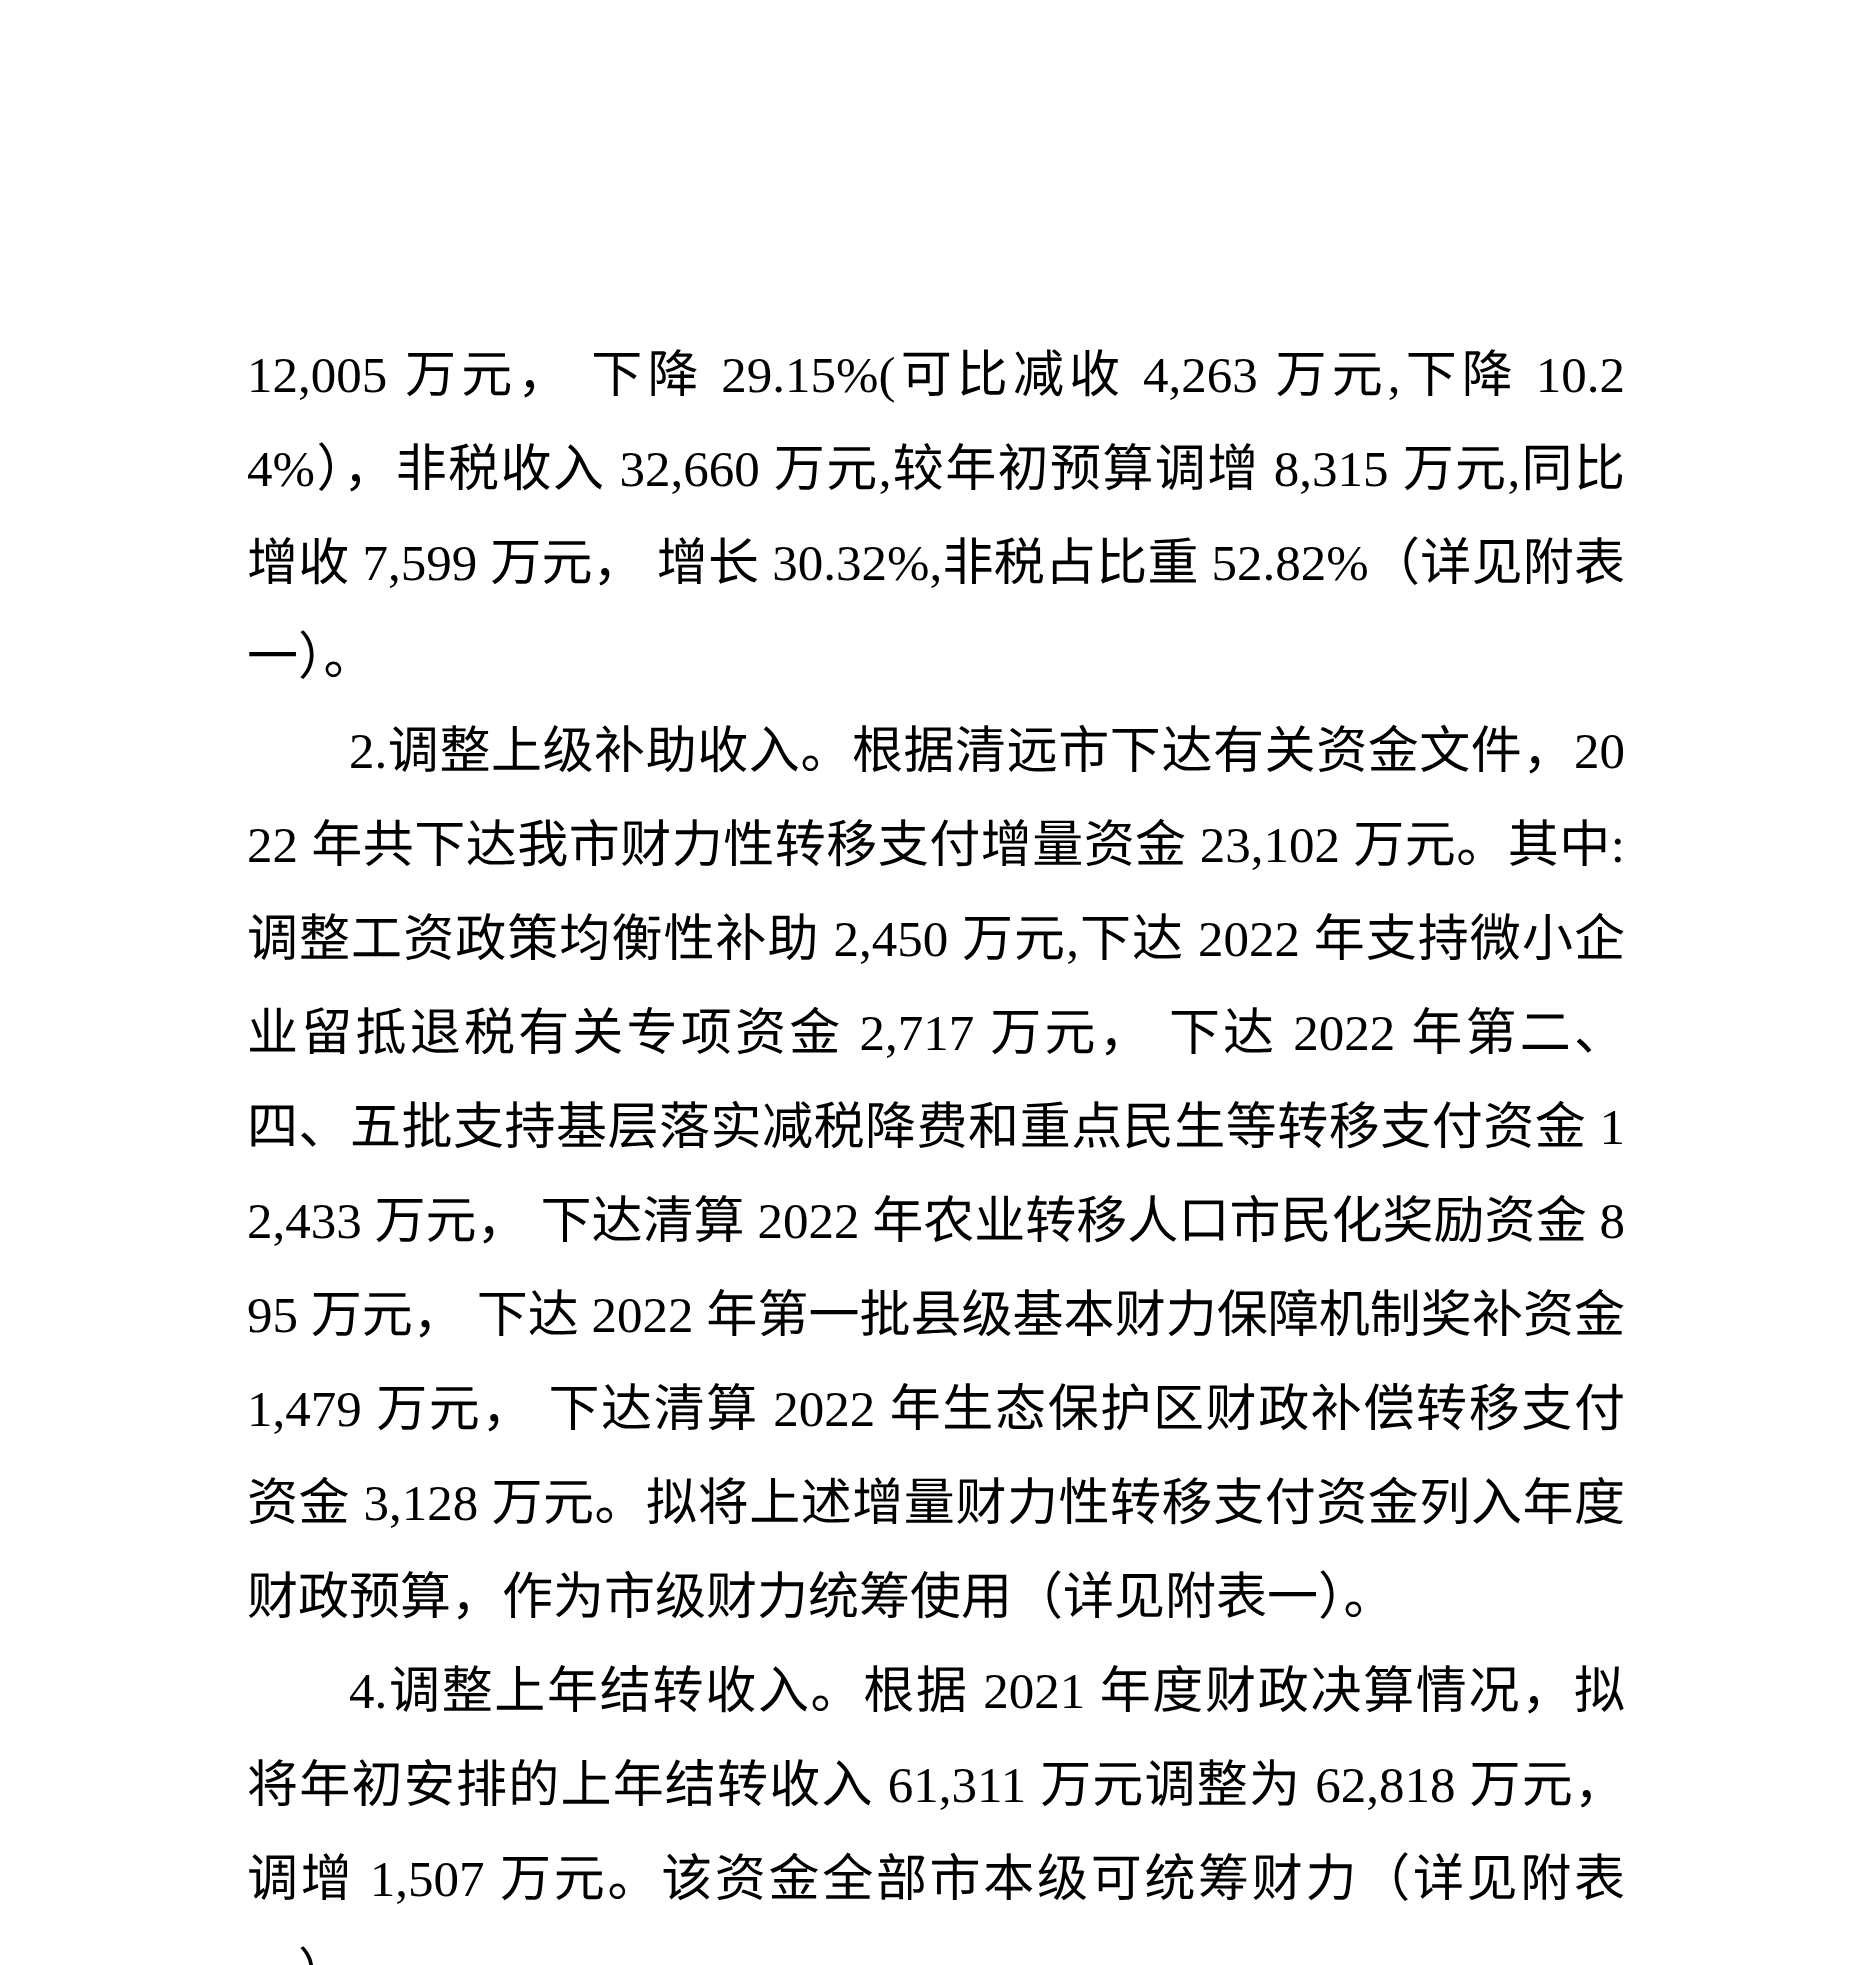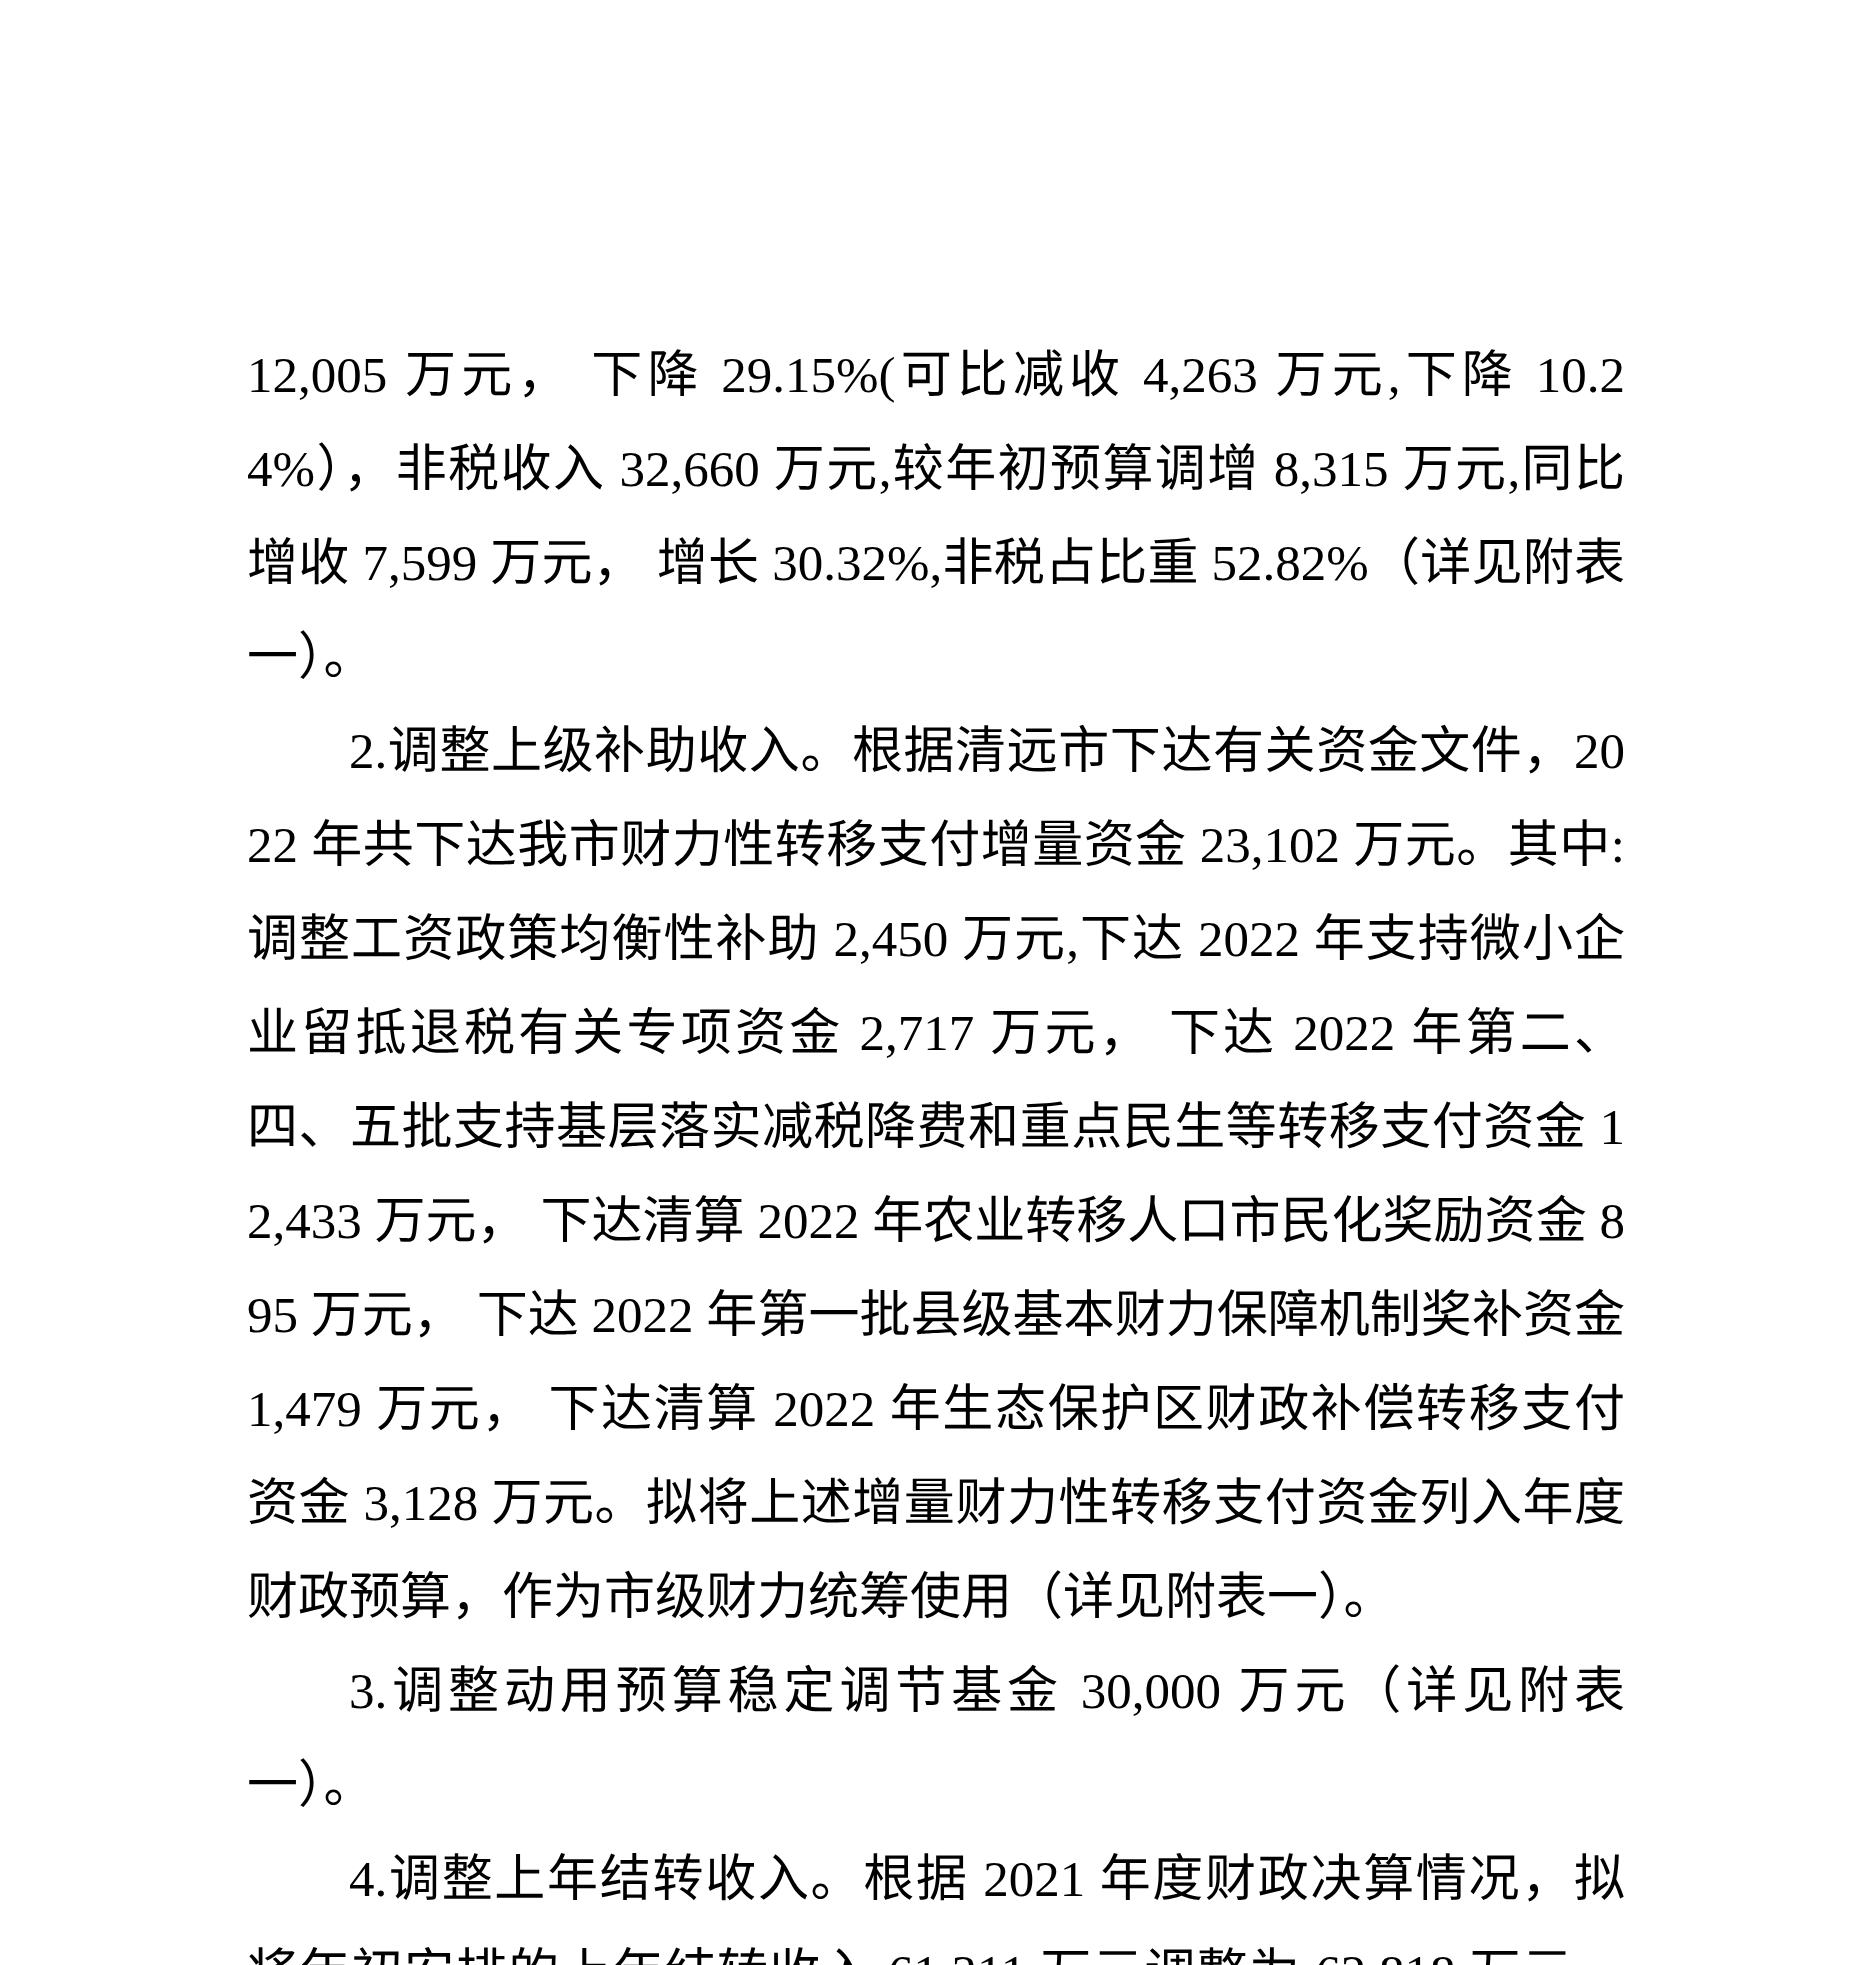--- a/index.html
+++ b/index.html
@@ -44,19 +44,18 @@
     text-indent: 2em;
   }
 </style>
 </head>
 <body>
 
 <div class="page">
   <div class="content">
     <p class="para">12,005 万元， 下降 29.15%(可比减收 4,263 万元,下降 10.24%），非税收入 32,660 万元,较年初预算调增 8,315 万元,同比增收 7,599 万元， 增长 30.32%,非税占比重 52.82%（详见附表一）。</p>
     <p class="para indent">2.调整上级补助收入。根据清远市下达有关资金文件，2022 年共下达我市财力性转移支付增量资金 23,102 万元。其中:调整工资政策均衡性补助 2,450 万元,下达 2022 年支持微小企业留抵退税有关专项资金 2,717 万元， 下达 2022 年第二、四、五批支持基层落实减税降费和重点民生等转移支付资金 12,433 万元， 下达清算 2022 年农业转移人口市民化奖励资金 895 万元， 下达 2022 年第一批县级基本财力保障机制奖补资金 1,479 万元， 下达清算 2022 年生态保护区财政补偿转移支付资金 3,128 万元。拟将上述增量财力性转移支付资金列入年度财政预算，作为市级财力统筹使用（详见附表一）。</p>
-    <p class="para indent">3.调整动用预算稳定调节基金 30,000 万元（详见附表一）。</p>
     <p class="para indent">4.调整上年结转收入。根据 2021 年度财政决算情况，拟将年初安排的上年结转收入 61,311 万元调整为 62,818 万元，调增 1,507 万元。该资金全部市本级可统筹财力（详见附表一）。</p>
 
   </div>
 
 </div>
 
 
 </body></html>

